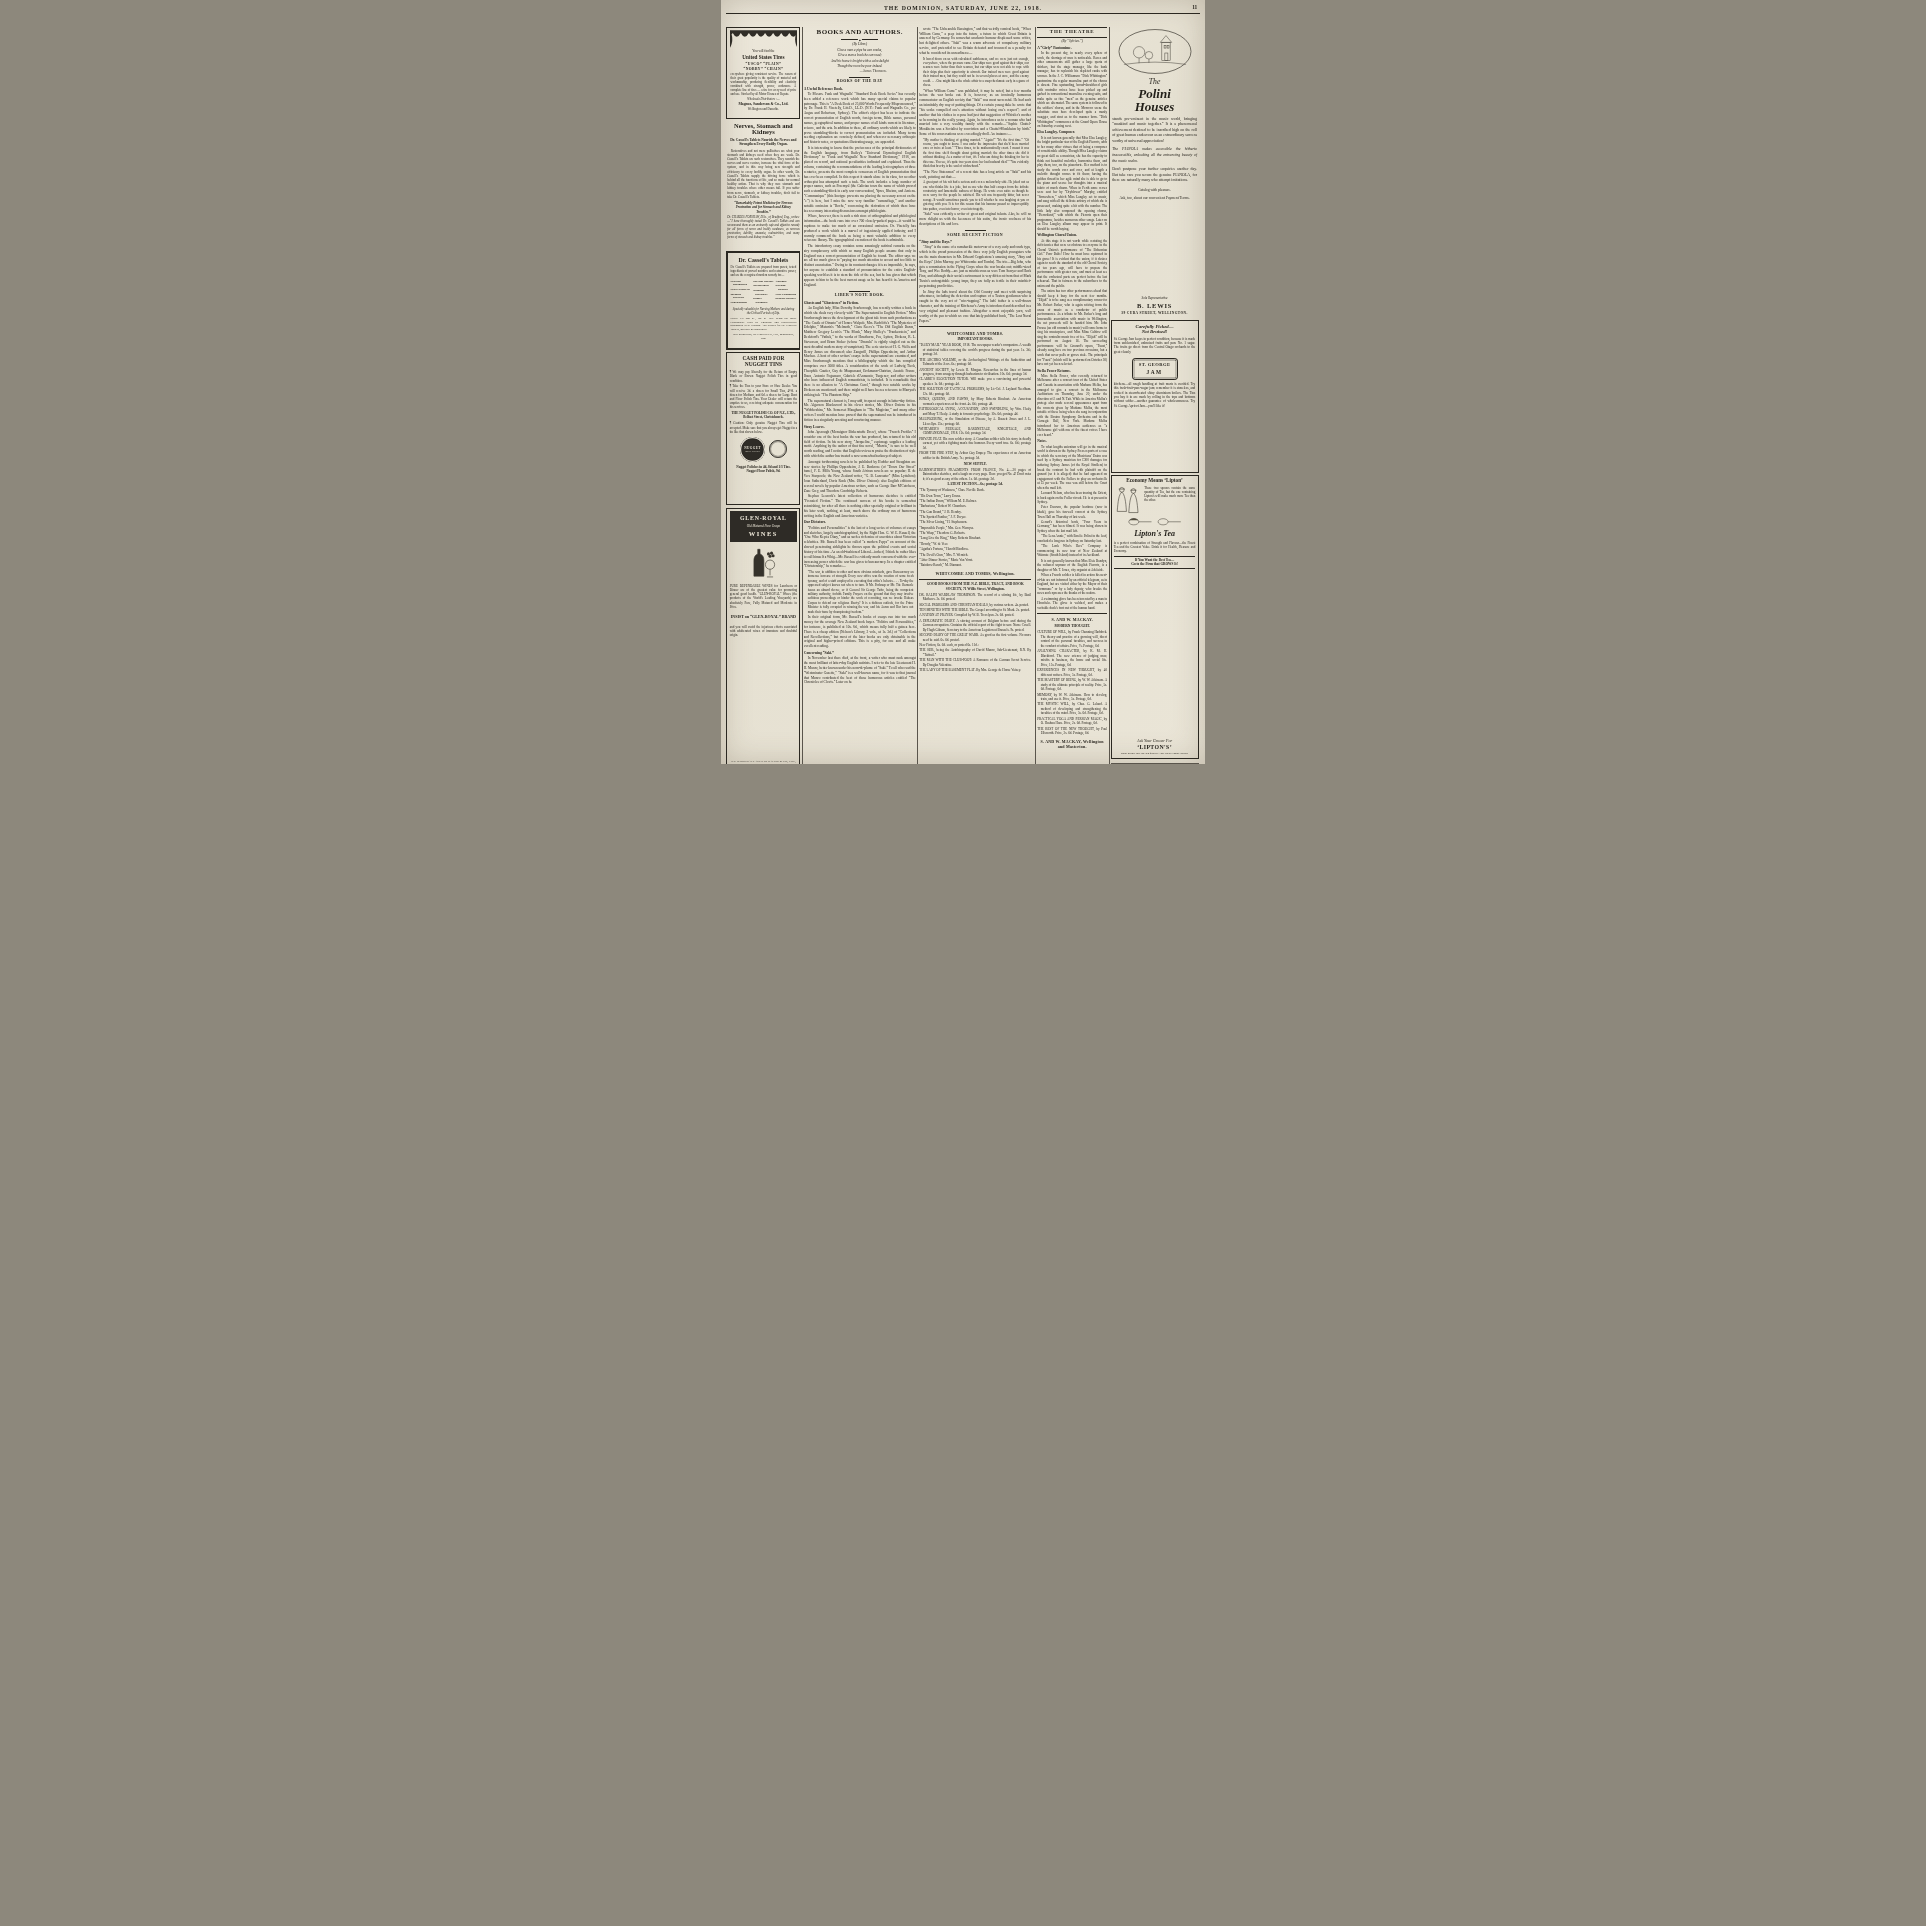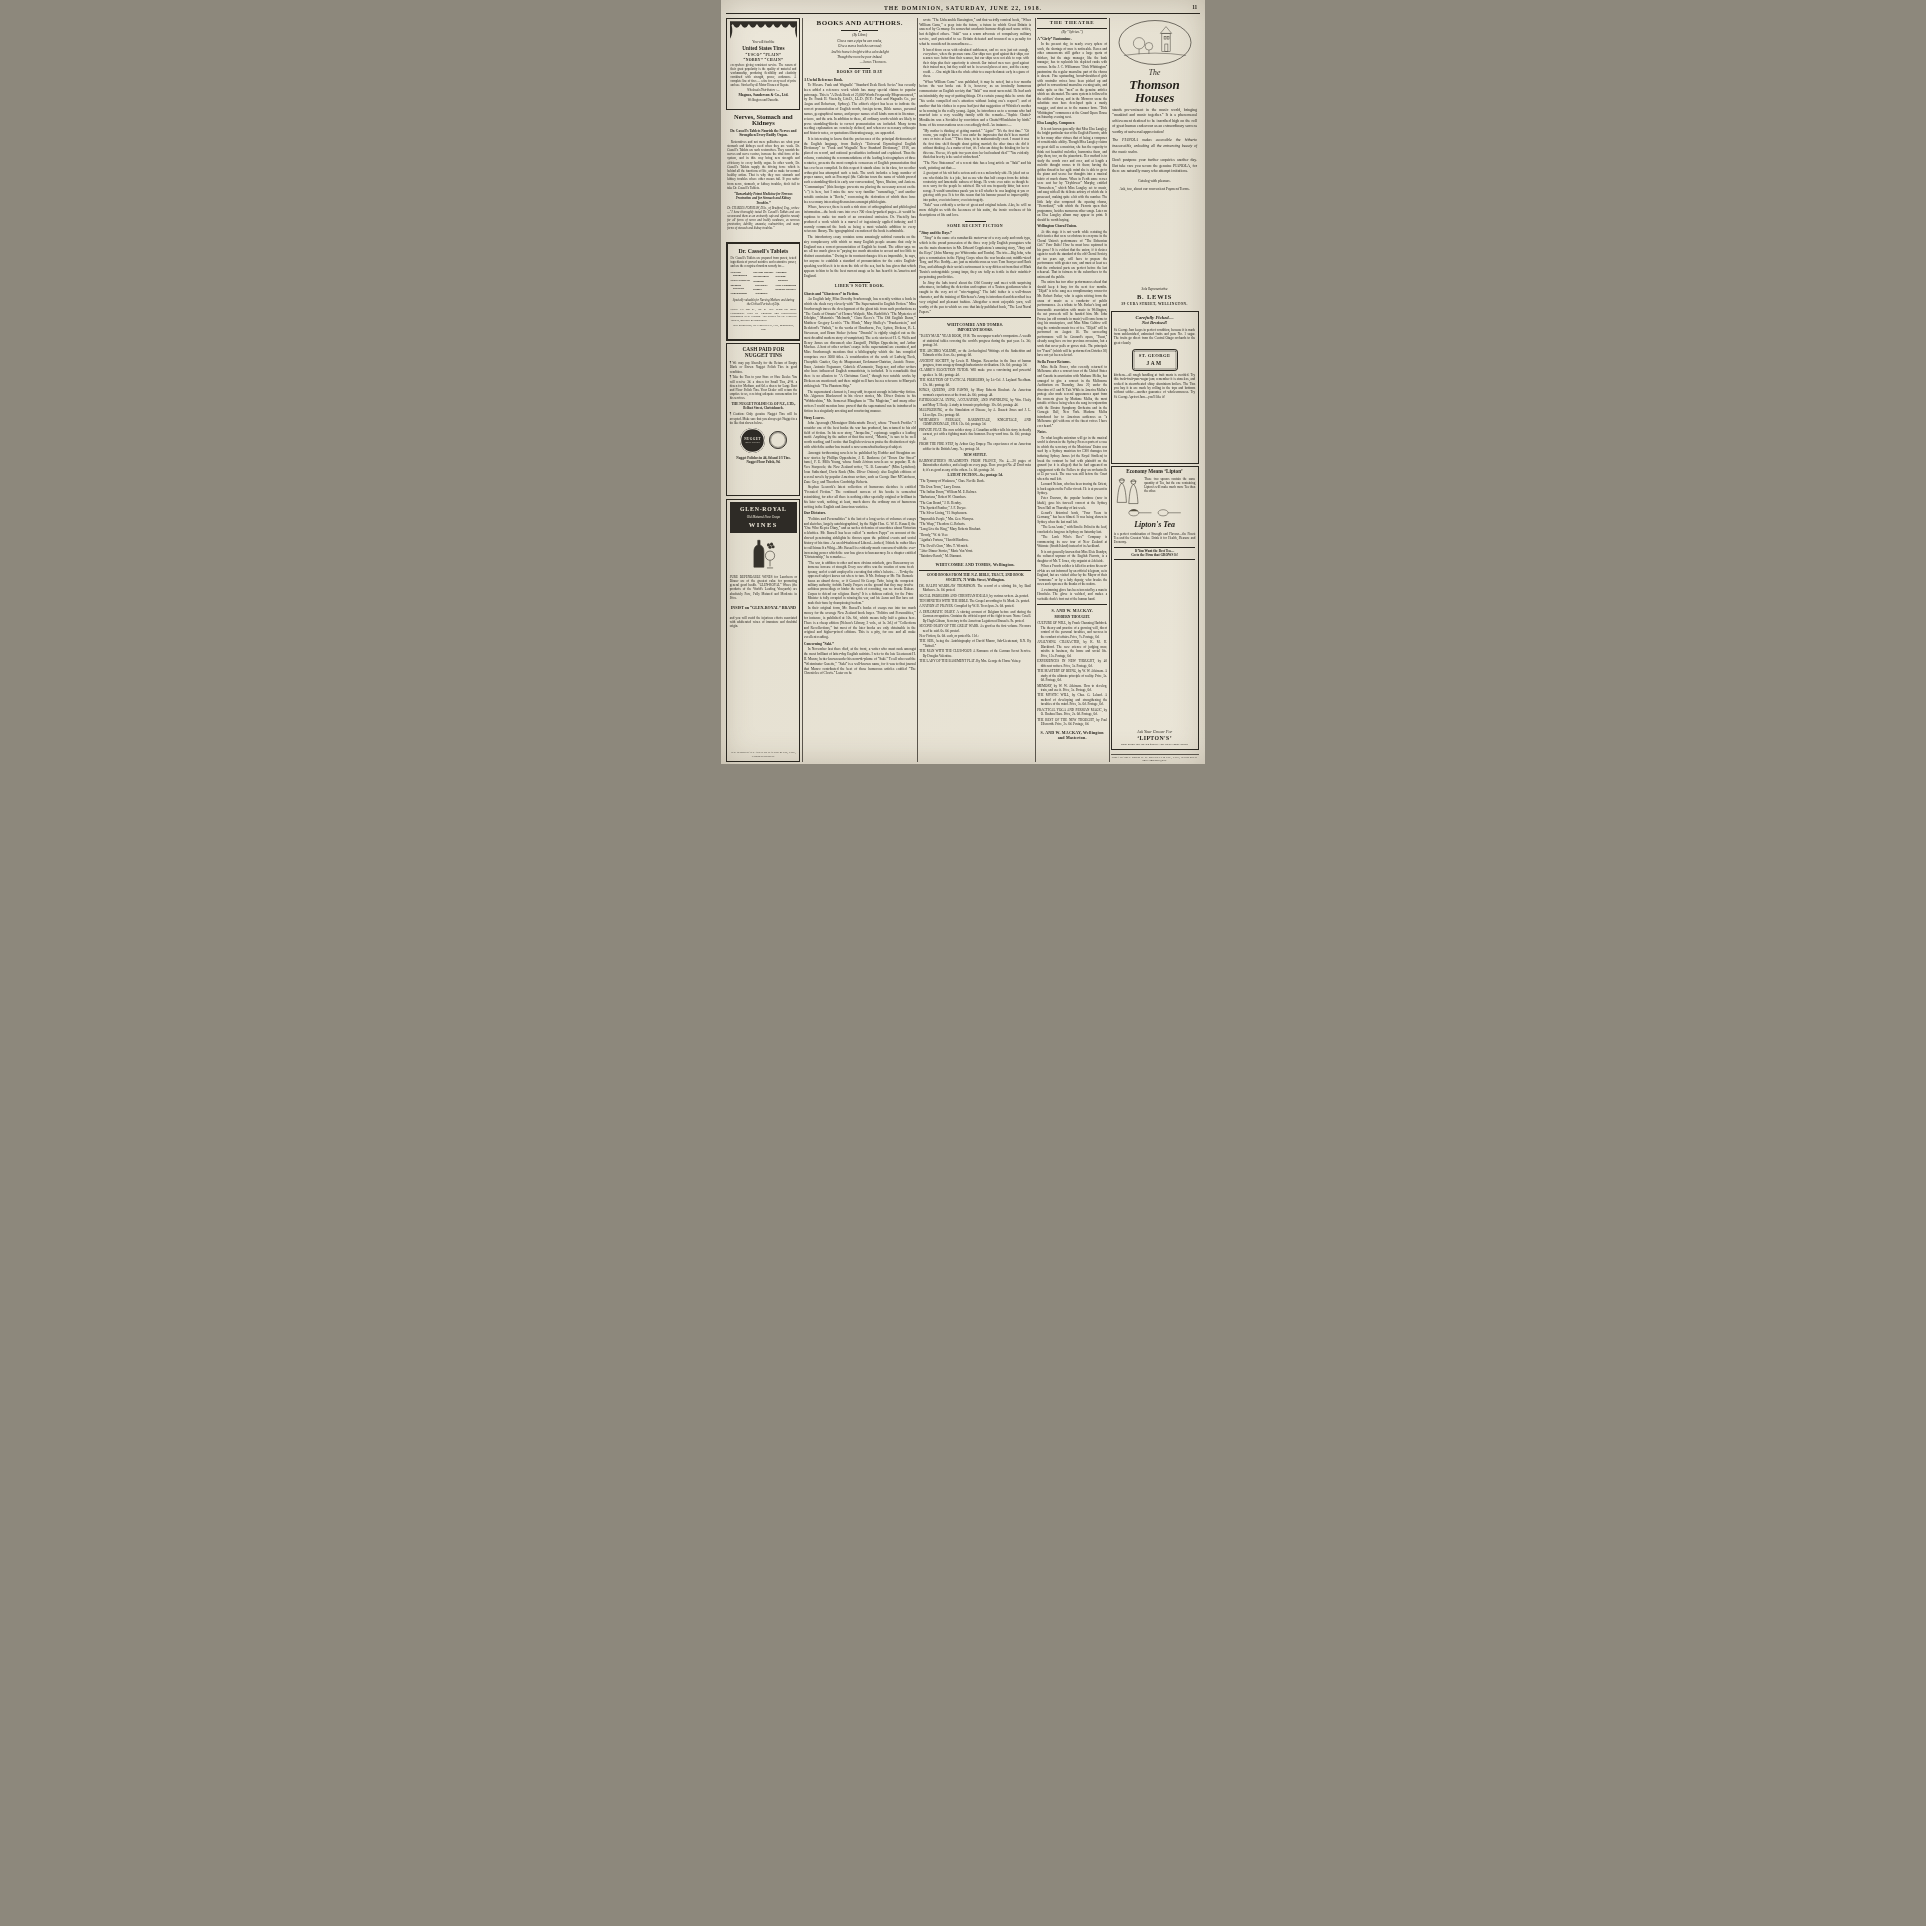--- a/index.html
+++ b/index.html
@@ -6,21 +6,21 @@
   html,body{background:#8d887c}
   body{display:flex;justify-content:center;font-family:"Liberation Serif","DejaVu Serif",serif}
   .page{width:484px;height:764px;background:linear-gradient(135deg,#ece7da 0%,#e5e0d1 45%,#eae5d7 100%);
         color:#221f19;padding:3.1px 5.4px 3.9px;position:relative;overflow:hidden;
         box-shadow:inset 0 0 31px rgba(92,80,56,.28)}
   
   .masthead{position:relative;text-align:center;border-bottom:1.2px double #2b2821;padding:1.2px 0 1.5px}
   .masthead .mtitle{font-size:5.8px;font-weight:bold;letter-spacing:1px;display:inline-block}
   .masthead .pageno{position:absolute;right:2.3px;top:1.2px;font-size:5.4px;font-weight:bold}
   
-  .content{display:flex;margin-top:4px;height:744px;overflow:hidden}
+  .content{display:flex;margin-top:13px;height:744px;overflow:hidden}
   .vrule{width:0.4px;background:#5a554c;margin:0 1.5px;flex:none}
   .col1{width:74px;flex:none;display:flex;flex-direction:column;gap:2.3px;overflow:hidden}
   .books{width:230px;flex:none;display:flex;overflow:hidden}
   .bcol{width:112px;flex:none;height:100%;overflow:hidden;font-size:3.5px;line-height:1.38}
   .theatre{width:70px;flex:none;overflow:hidden;font-size:3.3px;line-height:1.38}
   .colR{width:88px;flex:none;display:flex;flex-direction:column;gap:2px;overflow:hidden}
   
   .blk{margin-bottom:0.8px}
   .title{font-size:7px;font-weight:bold;text-align:center;letter-spacing:0.4px;margin:0.8px 0 0.8px}
   .orn{height:2.3px;width:37px;margin:0 auto 1.5px;border-bottom:0.4px solid #2b2821;position:relative}
@@ -382,21 +382,21 @@
             <rect x="126" y="66" width="8" height="20"></rect>
             <path d="M18,96 Q100,84 182,96"></path>
             <circle cx="58" cy="64" r="15"></circle>
             <path d="M58,79 v14"></path>
             <circle cx="84" cy="72" r="10"></circle>
             <path d="M84,82 v10"></path>
           </g>
         </svg>
         <div class="pian-t">
           <div class="s1">The</div>
-          <div class="s2">Thomson</div>
+          <div class="s2">Polini</div>
           <div class="s3">Houses</div>
         </div>
         <p class="pian-p">stands pre-eminent in the music world, bringing “mankind and music together.” It is a phenomenal achievement destined to be inscribed high on the roll of great human endeavour as an extraordinary success worthy of universal appreciation!</p>
         <p class="pian-p pian-em">The PIANOLA makes accessible the hitherto inaccessible, unlocking all the entrancing beauty of the music realm.</p>
         <p class="pian-p">Don't postpone your further enquiries another day. But take care you secure the genuine PIANOLA, for there are naturally many who attempt imitations.</p>
         <p class="pian-small">Catalog with pleasure.</p>
         <p class="pian-small">Ask, too, about our convenient Payment Terms.</p>
         <div class="rep">
           <div class="rep-label">Sole Representative</div>
           <div class="rep-name">B. LEWIS</div>

